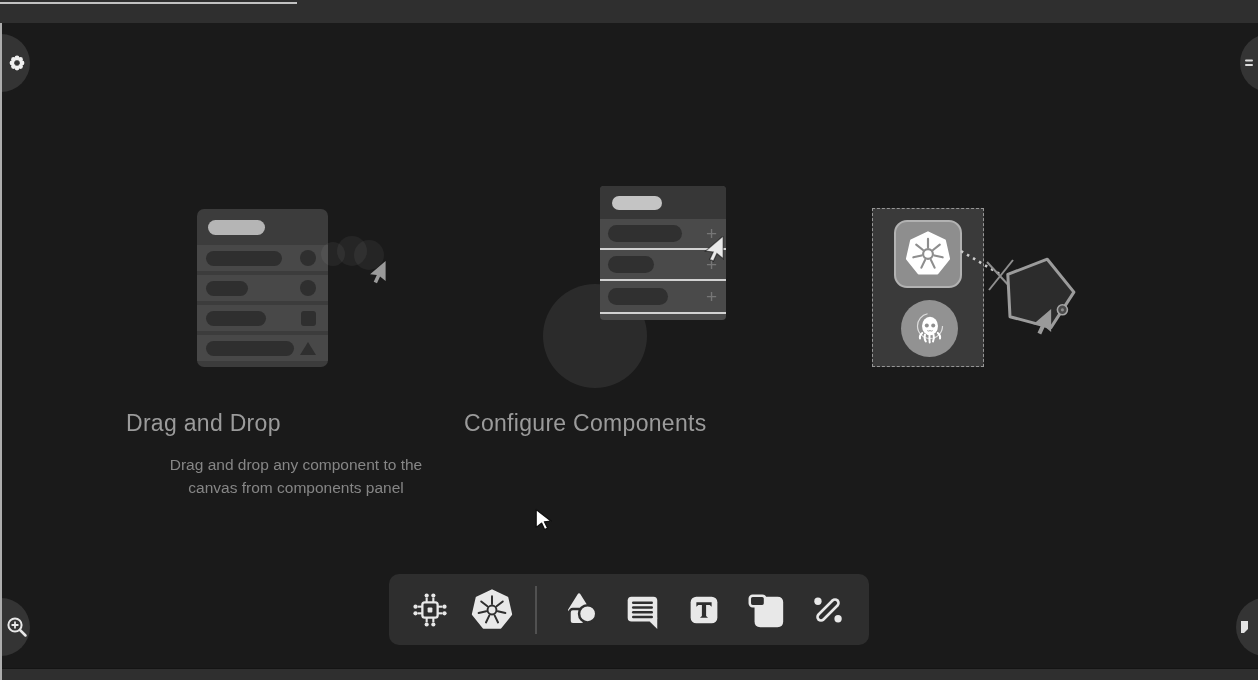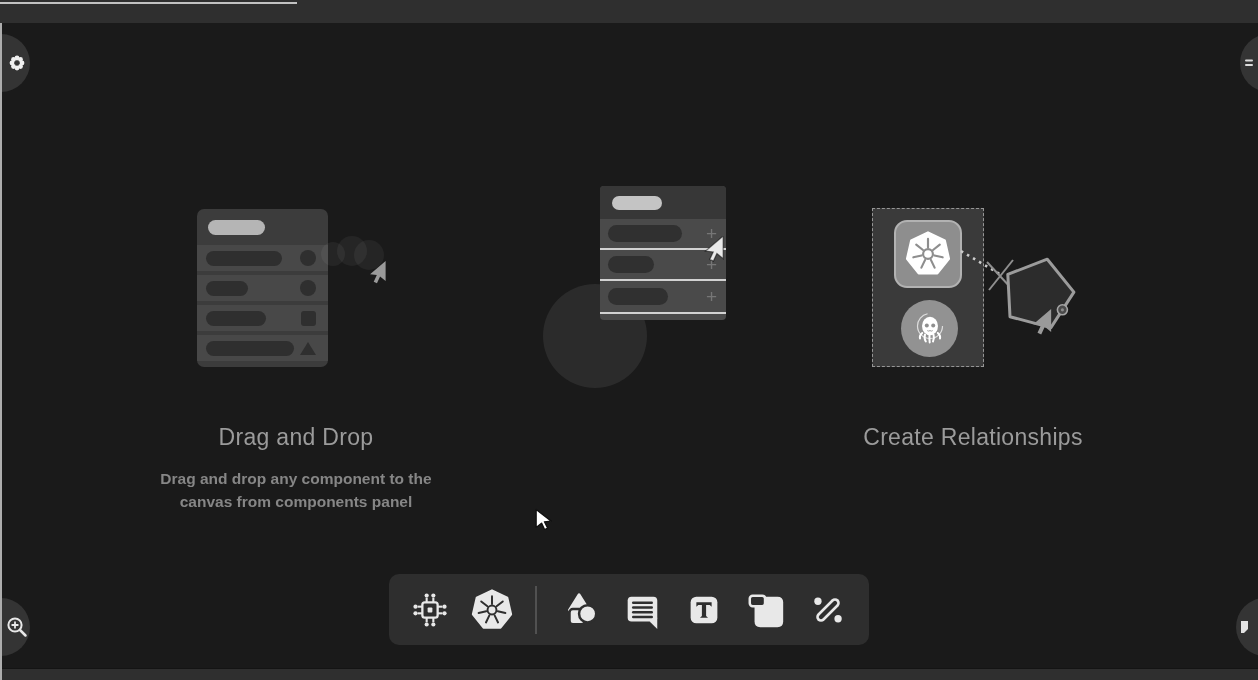--- a/index.html
+++ b/index.html
@@ -24,22 +24,22 @@
   .fab-bl { left:-28px; top:575px; }
   .fab-tr { right:-40px; top:11px; }
   .fab-br { right:-36px; top:575px; }
   .fab-tl svg, .fab-bl svg { margin-left:32px; }
   .fab-tr svg, .fab-br svg { margin-right:40px; }
 
   
   .feature-card { position:absolute; top:155px; width:340px; }
   .card-1 { left:126px; } .card-2 { left:464px; } .card-3 { left:803px; }
   .illus { position:relative; height:230px; }
-  .card-title { text-align:center; font-size:23px; font-weight:400; color:#9b9b9b; letter-spacing:.3px; line-height:26px; margin-top:16px; }
-  .card-desc { text-align:center; font-size:15.5px; color:#868686; line-height:22.5px; margin:18px auto 0;font-weight:bold; }
+  .card-title { text-align:left; font-size:23px; font-weight:400; color:#9b9b9b; letter-spacing:.3px; line-height:26px; margin-top:2px; }
+  .card-desc { text-align:center; font-size:15.5px; color:#868686; line-height:22.5px; margin:18px auto 0; }
   .card-1 .card-desc { max-width:272px; }
   .card-2 .card-desc { max-width:300px; }
   .card-3 .card-desc { max-width:232px; }
 
   
   .panel1 { position:absolute; left:71px; top:31px; width:131px; height:158px;
             background:#3c3c3c; border-radius:7px; overflow:hidden; }
   .panel1-header { height:36px; position:relative; }
   .panel1-header .hdr-pill { position:absolute; left:11px; top:11px; width:57px; height:15px; border-radius:8px; background:#b5b5b5; }
   .p1-row { height:26px; margin-bottom:4px; background:#484848; display:flex; align-items:center; padding:0 12px 0 9px; }
@@ -188,20 +188,21 @@
             </div>
           <div class="p2-row">
               <div class="p2-pill" style="width:60px"></div>
               <span class="p2-plus">+</span>
             </div>
         </div>
         <svg class="white-cursor-2" width="22" height="26" viewBox="0 0 14 17">
           <path d="M13 0 L13 14.8 L8.9 11.4 L6.6 16.4 L4.2 15.3 L6.5 10.4 L1.5 9.8 Z" fill="#e9e9e9" stroke="rgba(0,0,0,0.5)" stroke-width="0.8"></path>
         </svg>
       </div>
+      <h2 class="card-title">Configure Components</h2>
     </div>
 
     <div class="feature-card card-3">
       <div class="illus">
         <div class="panel3">
           <div class="k8s-tile">
             <svg width="46" height="46" viewBox="0 0 32 32">
               <polygon points="16,1 27.7,6.6 30.6,19.3 22.5,29.5 9.5,29.5 1.4,19.3 4.3,6.6" fill="#ffffff" stroke="#ffffff" stroke-width="1.5" stroke-linejoin="round"></polygon>
               <g stroke="#8e8e8e" stroke-width="1.5" fill="none" stroke-linecap="round">
                 <circle cx="16" cy="16" r="3.4"></circle>
@@ -237,21 +238,20 @@
           <line x1="36" y1="52" x2="60" y2="22" stroke="#8f8f8f" stroke-width="2"></line>
           <line x1="34" y1="24" x2="59" y2="51" stroke="#8f8f8f" stroke-width="2"></line>
           <g transform="translate(40,14)">
             <polygon points="54.3,7.2 80.9,40.1 57.9,75.6 17,64.7 14.8,22.4" fill="#2c2c2c" stroke="#9c9c9c" stroke-width="3" stroke-linejoin="round"></polygon>
             <circle cx="69.4" cy="57.8" r="5" fill="#4a4a4a" stroke="#a5a5a5" stroke-width="1.6"></circle>
             <circle cx="69.4" cy="57.8" r="1.6" fill="#8a8a8a"></circle>
           </g>
           <path transform="translate(78,71) scale(1.55)" d="M13 0 L13 14.8 L8.9 11.4 L6.6 16.4 L4.2 15.3 L6.5 10.4 L1.5 9.8 Z" fill="#9a9a9a"></path>
         </svg>
       </div>
-      <h2 class="card-title">Create Relationships</h2>
     </div>
 
     <div class="toolbar">
 
       <button class="tool-btn">
         <svg width="42" height="42" viewBox="0 0 44 44">
           <rect x="14" y="14" width="16" height="16" rx="2.5" fill="none" stroke="#e8e8e8" stroke-width="2.4"></rect>
           <rect x="19.5" y="19.5" width="5" height="5" rx="1" fill="#e8e8e8"></rect>
           <g stroke="#e8e8e8" stroke-width="2.2">
             <path d="M14 18.5 H9"></path>

